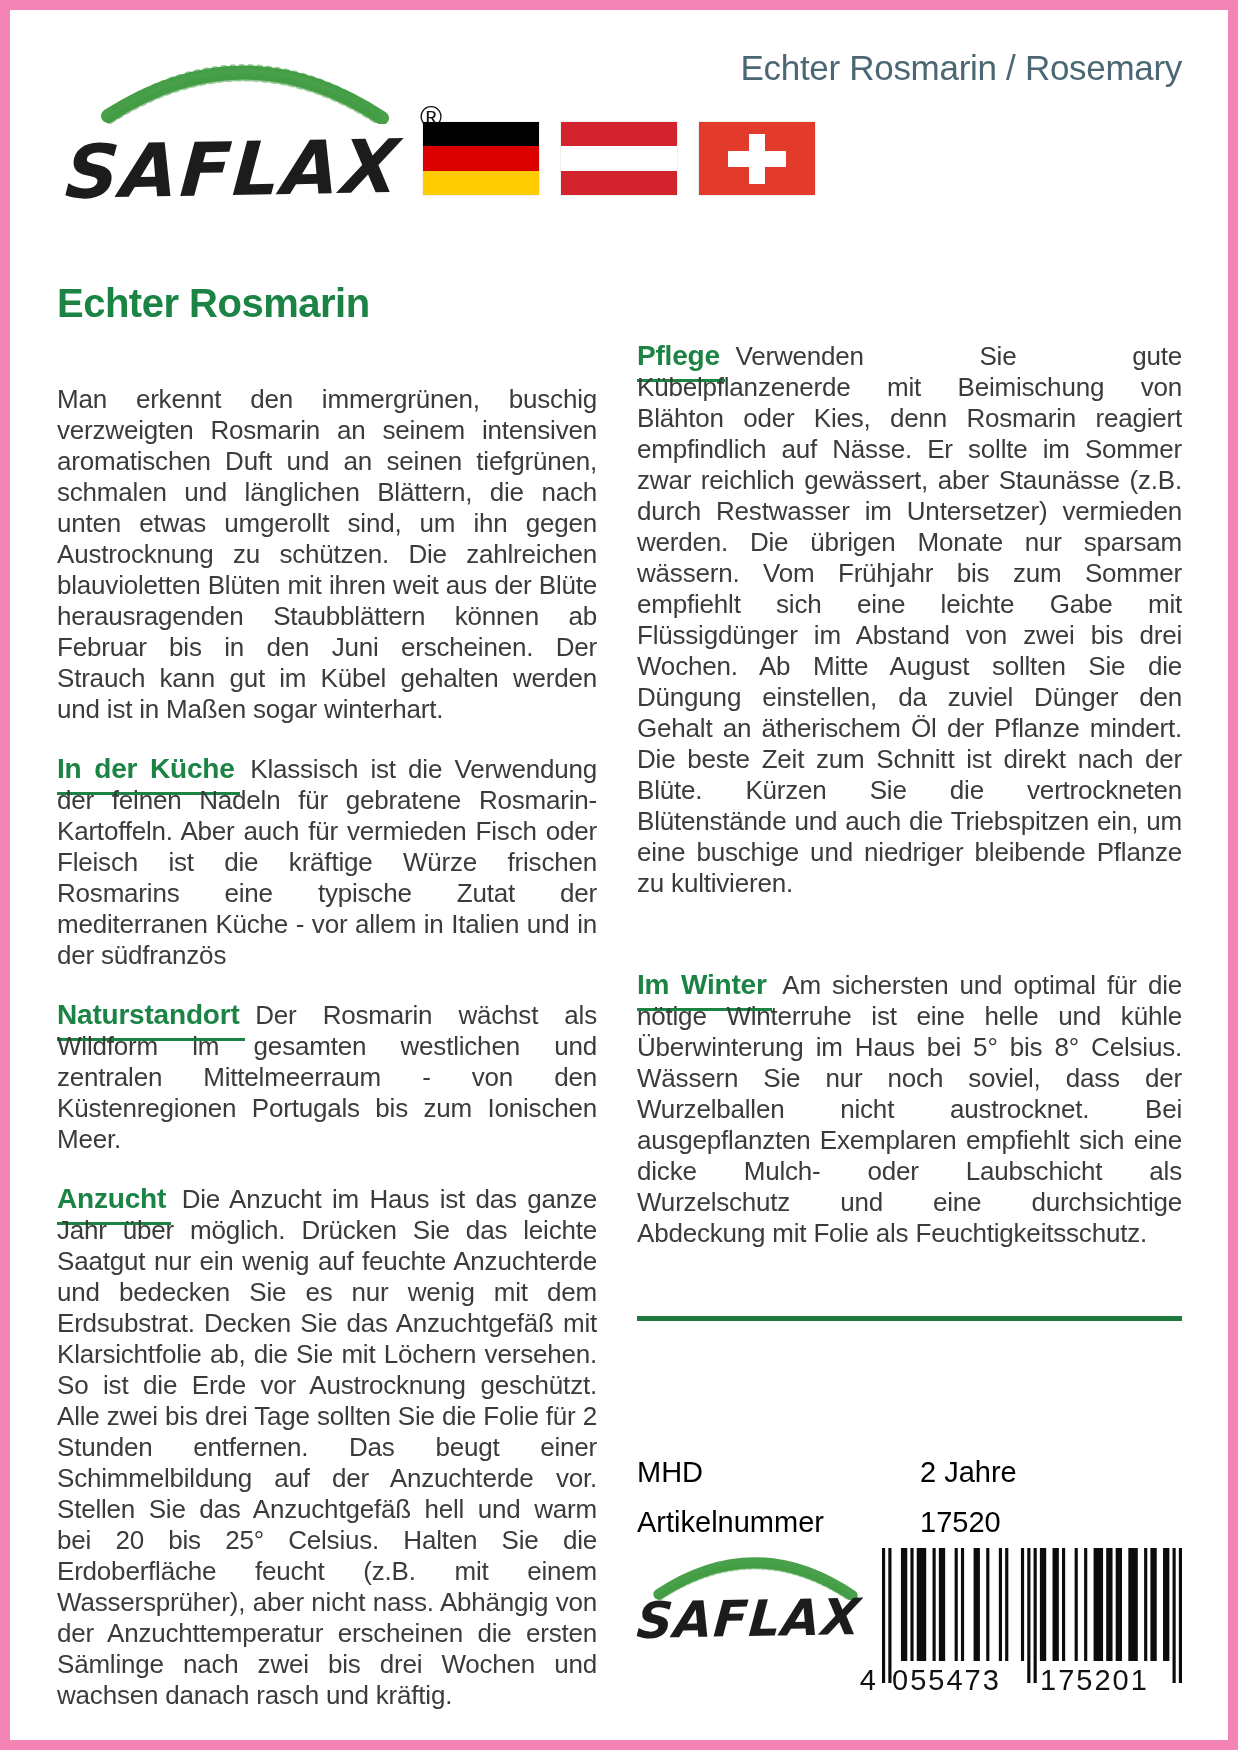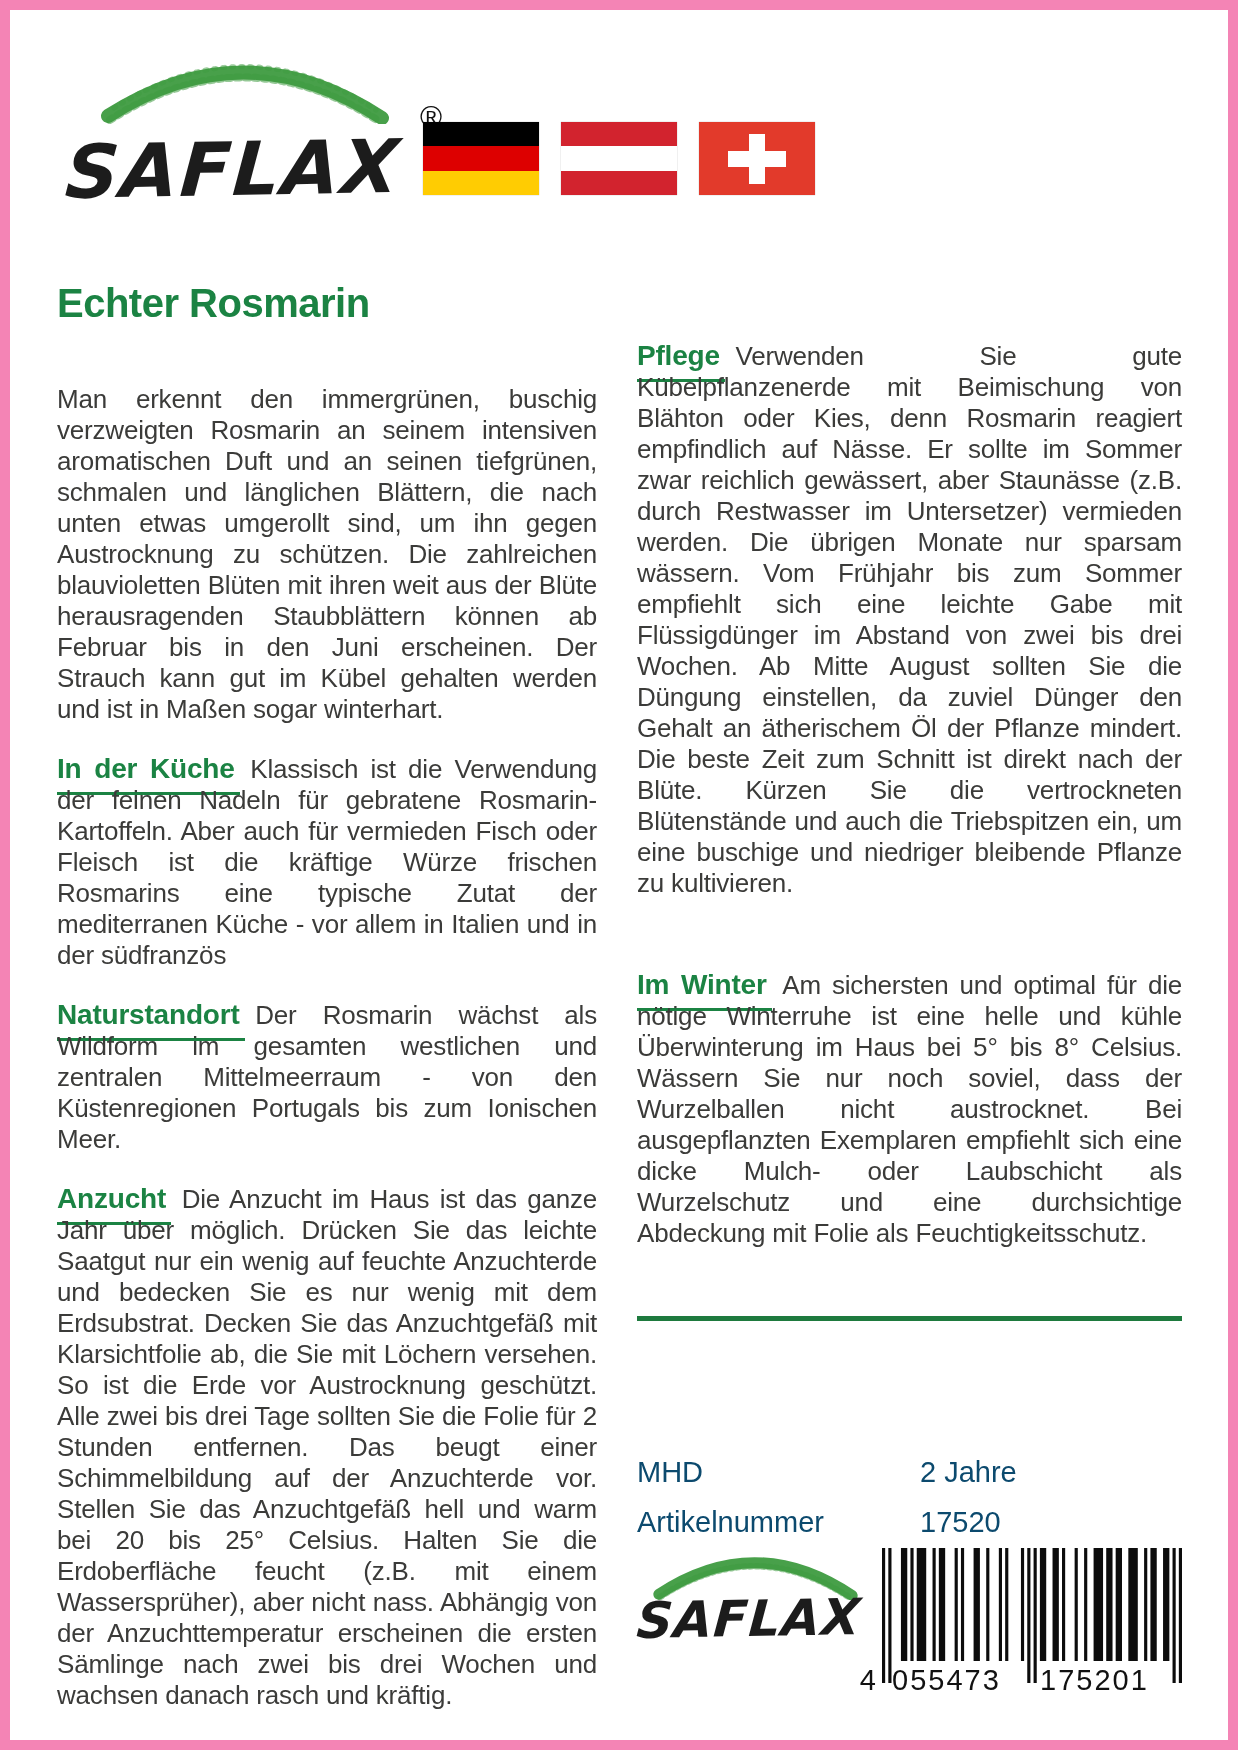--- a/index.html
+++ b/index.html
@@ -54,41 +54,42 @@
     margin:0 0 16px 0; font-size:38px; line-height:44px; font-weight:400; color:var(--green);
     text-align:right; letter-spacing:-0.3px;
   }
   .lead{
     font-weight:700; color:var(--green); border-bottom:3px solid var(--green);
     padding-right:5px; padding-bottom:8px; margin-right:0.38em; font-size:28px;
   }
   p.winter{margin-top:70px;}
   .divider{position:absolute; left:627px; top:1306px; width:545px; height:5px; background:var(--divider);}
   
-  .info-row{position:absolute; left:627px; width:545px; height:40px; font-size:29px; color:#0c4a6e;}
+  .info-row{position:absolute; left:627px; width:545px; height:40px; font-size:29px; color:#000000;}
   .info-row .ivalue{position:absolute; left:283px; top:0;}
   .row1{top:1446px;}
   .row2{top:1496px;}
   
   .logo-bottom{left:627px; top:1530px; width:240px; height:140px;}
   .logo-bottom .arc{position:absolute; left:16px; top:2px;}
   .logo-bottom .wordmark{left:0; top:54px; font-size:50px; letter-spacing:1px;}
   
   .barcode{position:absolute; left:872px; top:1538px; width:310px; height:160px;}
   .barcode svg{position:absolute; left:0; top:0;}
   .bd{position:absolute; top:116px; font-size:29px; color:#111; letter-spacing:2px; text-align:left;}
   .bd-first{left:-30px; width:24px; text-align:right; letter-spacing:0;}
   .bd-left{left:10px; width:132px;}
   .bd-right{left:158px; width:132px;}
 </style>
 </head>
 <body>
 
 <div class="page">
 
+  <div class="header-title">Echter Rosmarin / Rosemary</div>
 
   <div class="logo logo-top">
     <svg class="arc" width="290" height="80" viewBox="0 0 290 80">
       <path d="M8 72 Q 145 -16 282 74" fill="none" stroke="#3E9B40" stroke-width="14" stroke-linecap="round" opacity="0.95"></path>
       <path d="M10 76 Q 145 -10 280 78" fill="none" stroke="#3E9B40" stroke-width="8" stroke-linecap="round" stroke-dasharray="3 6" opacity="0.55"></path>
       <path d="M14 64 Q 145 -20 276 66" fill="none" stroke="#3E9B40" stroke-width="5" stroke-linecap="round" stroke-dasharray="2 7" opacity="0.5"></path>
     </svg>
     <div class="wordmark">SAFLAX</div>
     <div class="rmark">®</div>
   </div>

